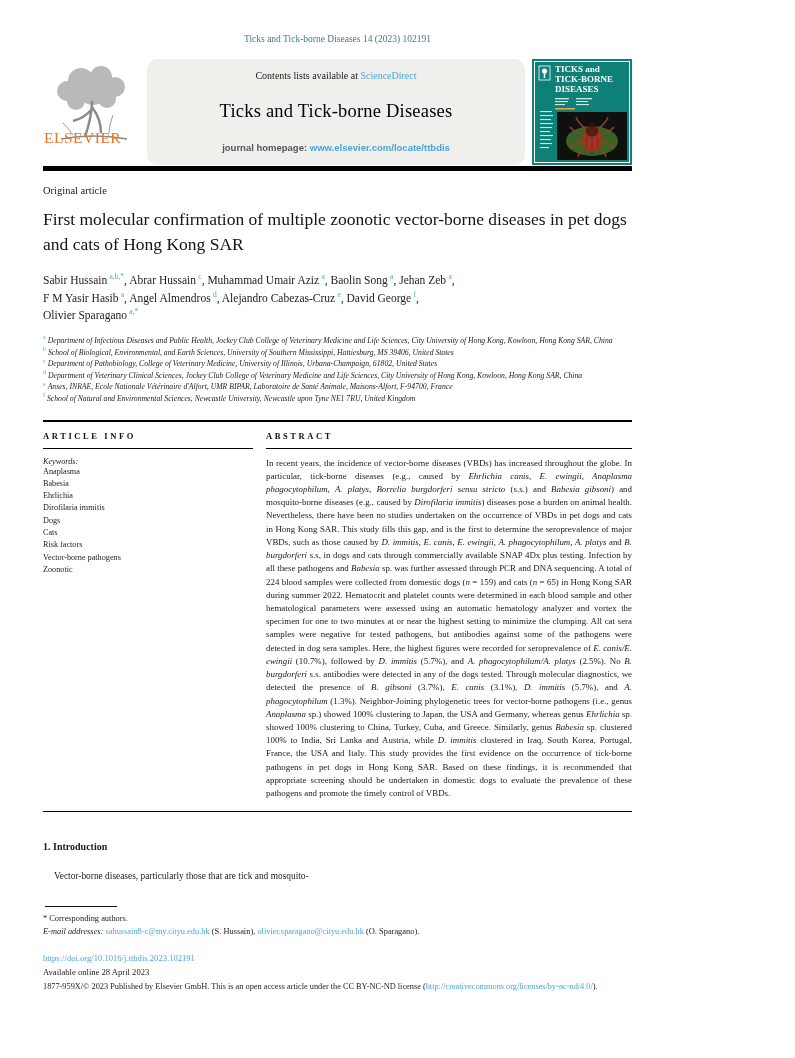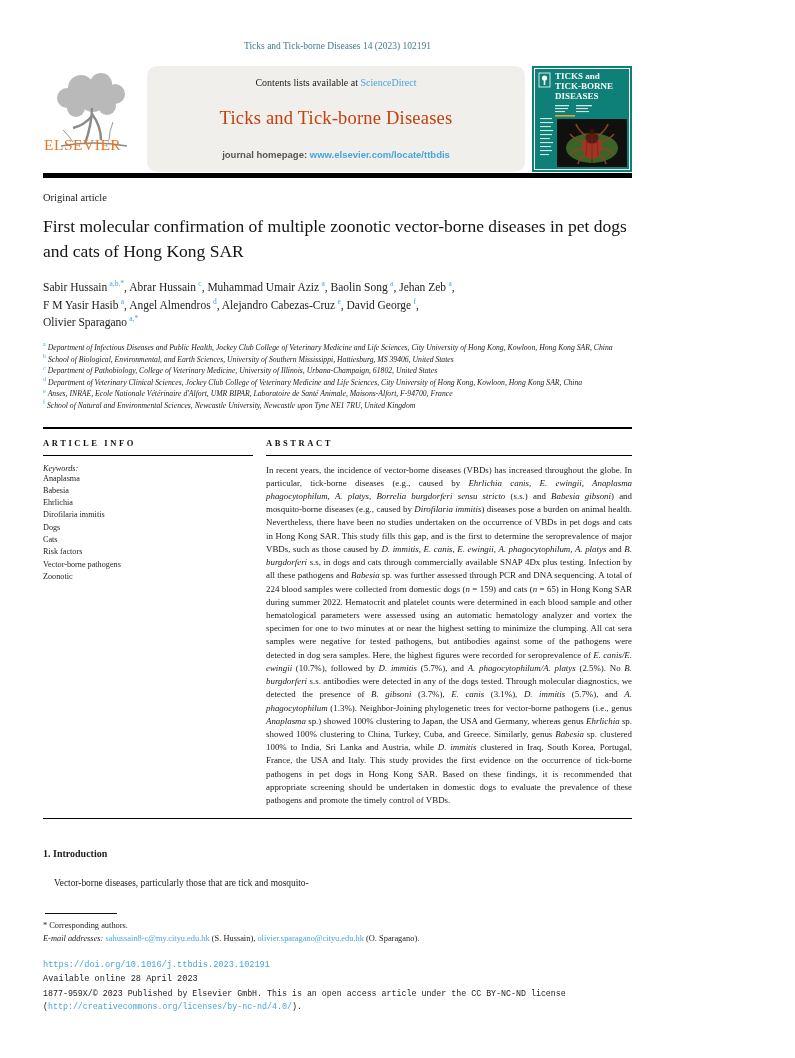--- a/index.html
+++ b/index.html
@@ -1,30 +1,30 @@
 <!DOCTYPE html>
 <html><head>
 <meta charset="utf-8">
 <style>
   * { margin:0; padding:0; box-sizing:border-box; }
   html,body { background:#fff; }
   body { width:795px; height:1058px; font-family:"Liberation Serif", serif; color:#1c1c1c; position:relative; overflow:hidden; }
-  .page { width:675px; height:1058px; padding:7px 43px; }
+  .page { width:675px; height:1058px; padding:0 43px; }
 
   
   .citation { padding-top:34px; text-align:center; font-size:9.5px; color:#44798e; }
   .citation span { cursor:pointer; }
 
   
   .header-row { display:flex; margin-top:15px; height:106px; align-items:stretch; }
   .logo-block { width:104px; position:relative; padding-top:4px; }
   .logo-block .wordmark { position:absolute; bottom:18px; left:1px; font-size:15.5px; letter-spacing:.5px; color:#e87723; font-family:"Liberation Serif", serif; font-weight:400; }
   .gray-box { flex:1; background:#f0efec; display:flex; flex-direction:column; justify-content:space-between; text-align:center; padding:11px 6px 12px 6px;border-radius:10px; }
   .contents-line { font-size:10px; color:#222; }
-  .journal-title { font-size:18.5px; color:#c2410c; letter-spacing:.2px; }
+  .journal-title { font-size:18.5px; color:#000000; letter-spacing:.2px; }
   .homepage-line { font-family:"Liberation Sans", sans-serif; font-size:9.5px; font-weight:bold; color:#555; }
   .link { color:#4aa5d8; cursor:pointer; text-decoration:none; }
   a { color:#4aa5d8; cursor:pointer; text-decoration:none; }
   .cover-block { width:100px; margin-left:7px; }
 
   
   .thick-rule { height:4.5px; background:#000; margin-top:1px; }
   .mid-rule { height:1.3px; background:#000; }
   .thin-rule { height:1px; background:#000; }
 
@@ -51,21 +51,21 @@
   .intro-row { display:flex; gap:17px; margin-top:27px; }
   .intro-col { flex:1; font-size:9.4px; line-height:1.5; }
   .intro-heading { font-size:10px; font-weight:bold; }
   .intro-col .first-par { margin-top:15px; text-indent:11px; }
   .intro-col.right { text-align:justify; }
 
   .footnote-block { margin-top:23px; }
   .footnote-rule { width:72px; border-top:1px solid #111; margin-bottom:5px; margin-left:2px; }
   .footnote { font-size:8.4px; line-height:1.55; }
 
-  .footer-block { margin-top:14px; font-size:8.6px; line-height:1.6;font-family:Liberation Mono, monospace; }
+  .footer-block { margin-top:14px; font-size:8.6px; line-height:1.6; }
   .footer-block .doi { display:block; }
   .copyright { font-size:8.3px; }
 
   sup { line-height:0; }
 </style>
 </head>
 <body>
 
 <div class="page">
 

